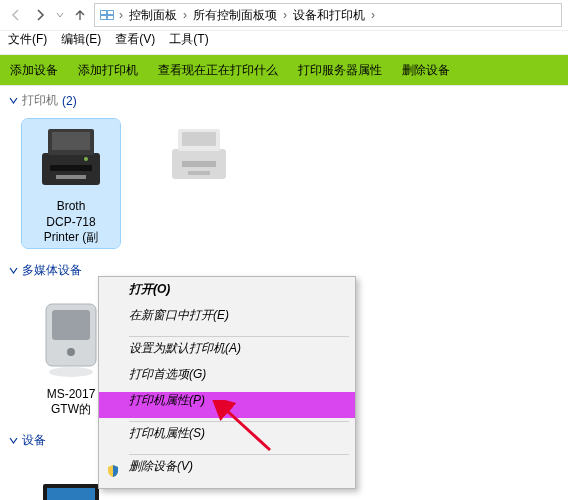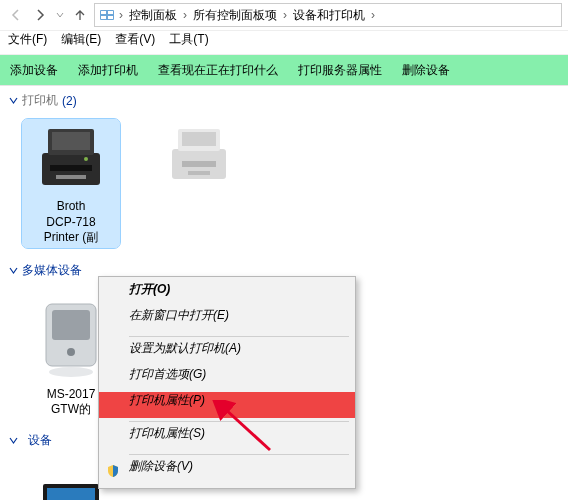--- a/index.html
+++ b/index.html
@@ -12,42 +12,42 @@
   .addr-bar { flex: 1; height: 24px; border: 1px solid #ccc; display: flex; align-items: center; padding: 0 4px; gap: 2px; }
   .cp-icon { width: 16px; height: 16px; display: inline-flex; align-items: center; justify-content: center; }
   .crumb-sep { color: #666; padding: 0 2px; }
   .crumb { color: #000; padding: 0 2px; }
 
   
   .menu-bar { height: 24px; display: flex; align-items: flex-start; padding: 0 8px; gap: 14px; border-top: 1px solid #eee; }
   .menu-item { color: #000; }
 
   
-  .toolbar { height: 32px; background: #86efac; display: flex; align-items: center; padding: 0 10px; gap: 20px; border-top: 1px solid #eee; border-bottom: 1px solid #e5e5e5; }
+  .toolbar { height: 32px; background: #84cc16; display: flex; align-items: center; padding: 0 10px; gap: 20px; border-top: 1px solid #eee; border-bottom: 1px solid #e5e5e5; }
   .tool-item { color: #000; }
 
   
   .content { padding: 0; background: #fff; position: relative; }
 
   .group-header { display: flex; align-items: center; gap: 4px; padding: 6px 8px; color: #003399; font-size: 12px; }
   .chevron { width: 10px; height: 10px; display: inline-flex; align-items: center; justify-content: center; font-size: 10px; }
   .group-count { color: #003399; }
 
   .device-grid { display: flex; flex-wrap: wrap; gap: 30px; padding: 4px 12px 8px 22px; }
   .device-item { width: 98px; display: flex; flex-direction: column; align-items: center; text-align: center; gap: 2px; }
   .device-item.selected { background: #cce8ff; outline: 1px solid #99d1ff; border-radius: 6px; padding: 2px; width: 98px; }
   .device-thumb { width: 80px; height: 76px; display: flex; align-items: center; justify-content: center; }
   .device-thumb.large { height: 96px; }
   .device-label { font-size: 12px; line-height: 1.3; word-break: break-all; max-width: 96px; }
 
   
   .context-menu { position: absolute; left: 98px; top: 190px; width: 258px; background: #f2f2f2; border: 1px solid #b8b8b8; box-shadow: 3px 3px 6px rgba(0,0,0,0.25); padding: 4px 0; z-index: 10; }
   .cm-item { height: 26px; display: flex; align-items: flex-start; padding: 0 10px 0 30px; position: relative; font-size: 12px; font-style: italic; }
   .cm-item.bold { font-weight: 700; }
-  .cm-item.highlight { background: #ef4444; }
+  .cm-item.highlight { background: #d946ef; }
   .cm-sep { height: 1px; background: #cfcfcf; margin: 3px 6px 3px 30px; }
   .cm-icon { position: absolute; left: 6px; top: 50%; transform: translateY(-50%); width: 16px; height: 16px; display: flex; align-items: center; justify-content: center; }
 
   
   .arrow-anno { position: absolute; left: 210px; top: 314px; pointer-events: none; z-index: 20; }
 
   
   svg { display: block; }
 </style>
 </head>
@@ -193,21 +193,21 @@
       </div>
     </div>
   </div>
 
   <div class="group-header">
     <span class="chevron">
       <svg width="9" height="9" viewBox="0 0 9 9">
           <path d="M1 2 L4.5 7 L8 2" stroke="#003399" stroke-width="1.2" fill="none"></path>
         </svg>
     </span>
-    <span style="color:#003399;margin-left:6px;">设备</span>
+    <span style="color:#003399;">设备</span>
   </div>
 
   <div class="device-grid">
     <div class="device-item">
       <div class="device-thumb">
         <svg width="64" height="30" viewBox="0 0 64 30">
           <rect x="4" y="2" width="56" height="24" rx="2" fill="#1a1a1a"></rect>
           <rect x="8" y="6" width="48" height="16" fill="#2a7bbd"></rect>
         </svg>
       </div>

